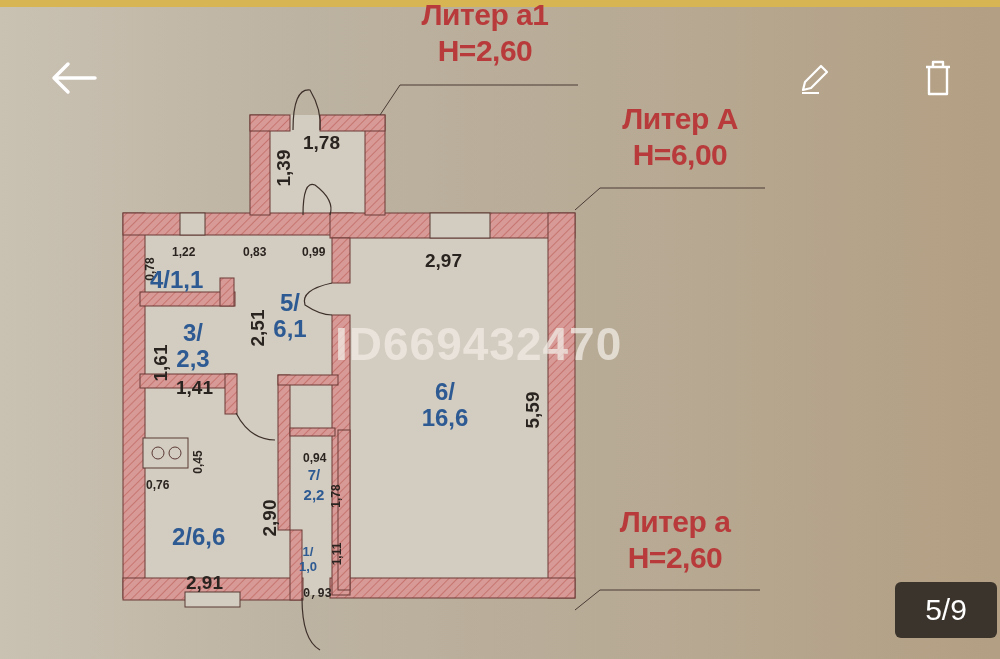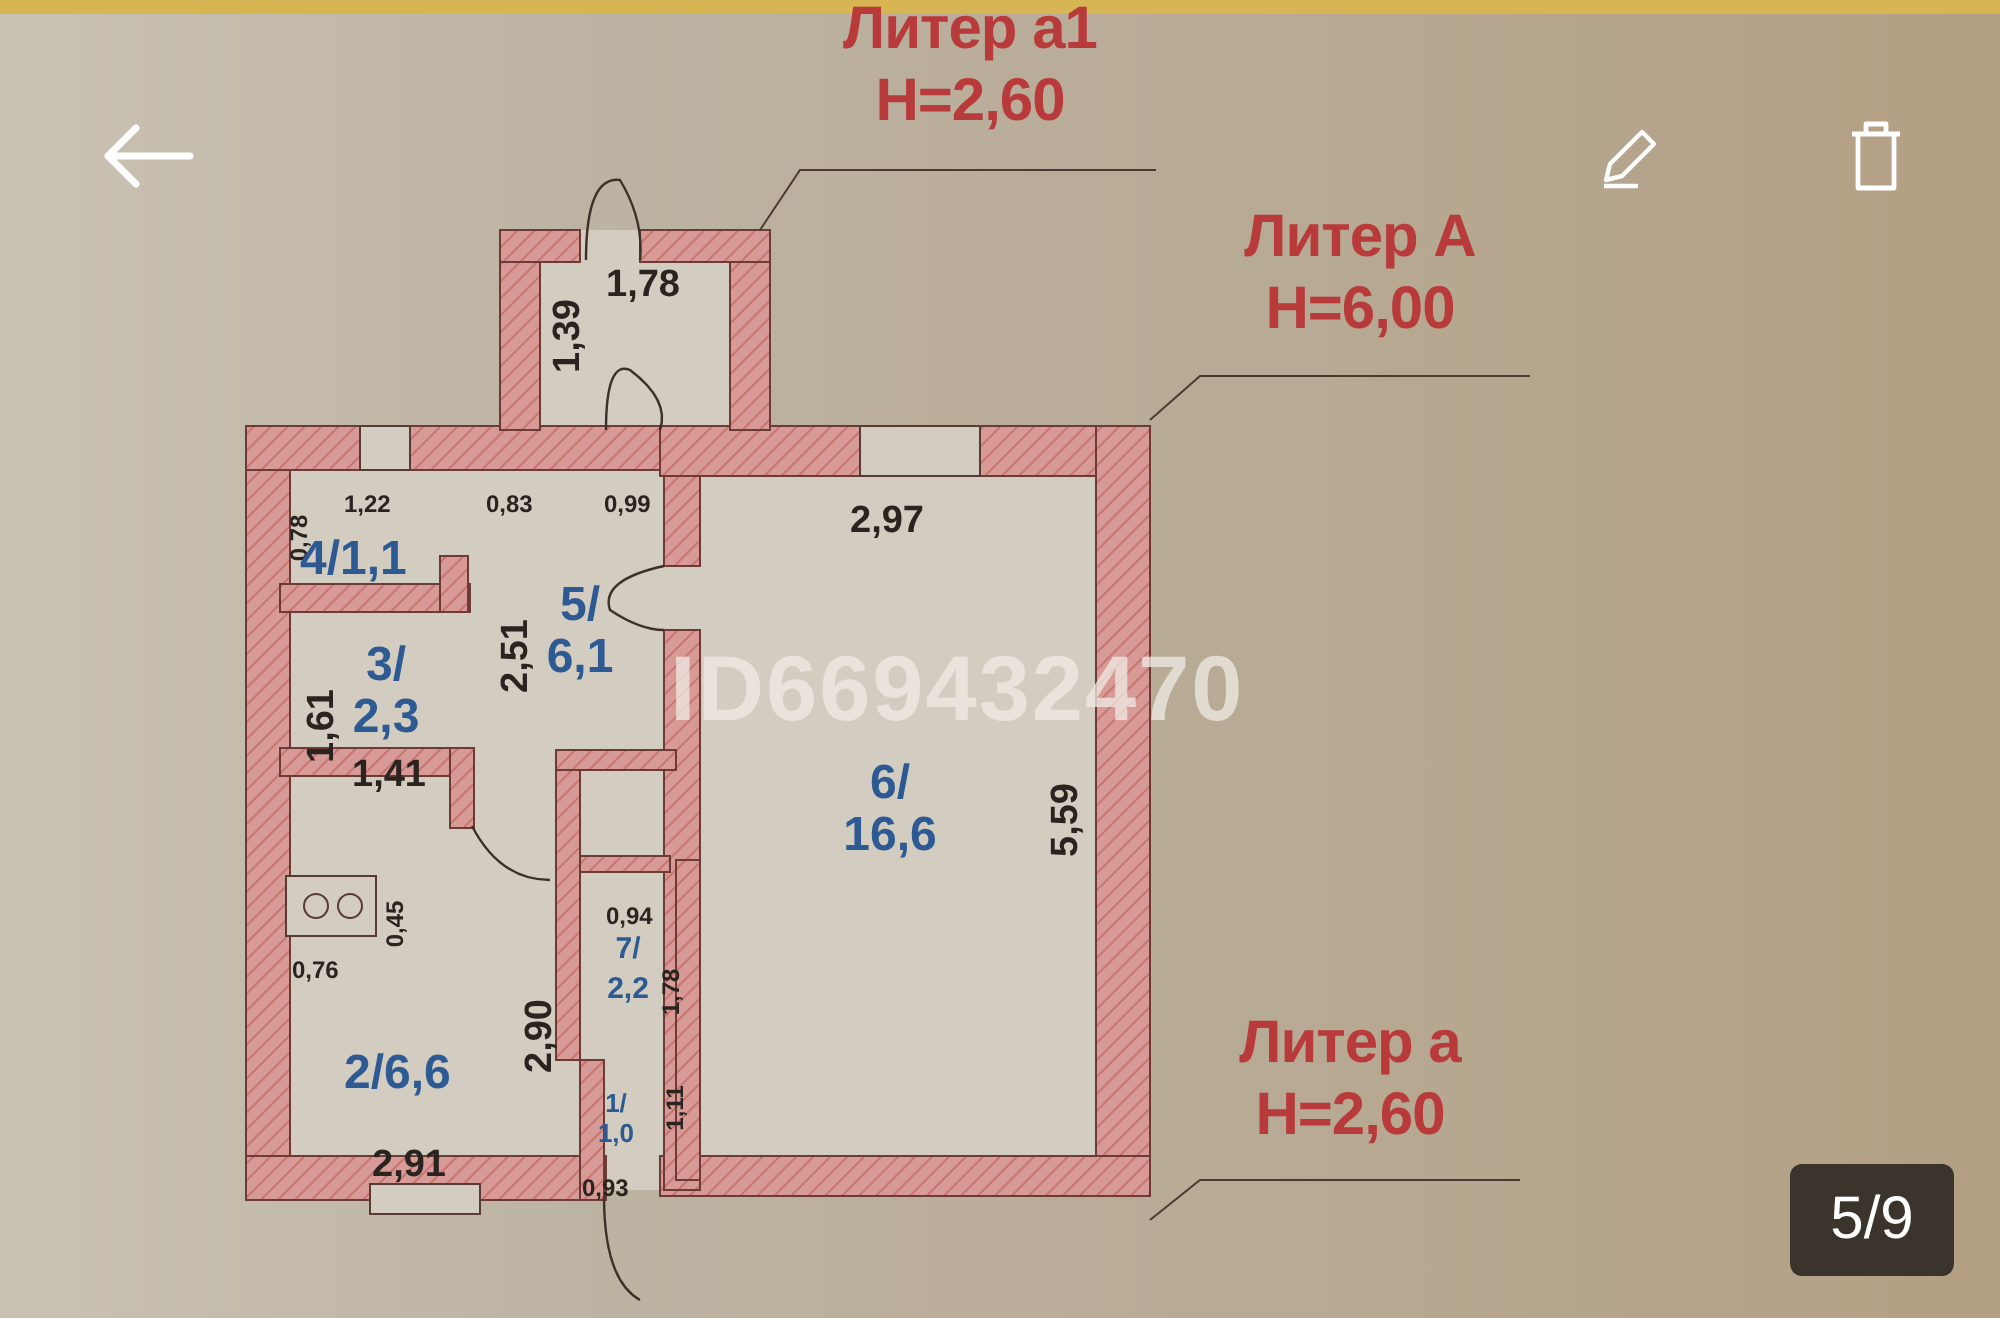--- a/index.html
+++ b/index.html
@@ -8,21 +8,21 @@
   .topbar{position:absolute;left:0;top:0;width:1000px;height:7px;background:#d7b553;}
   .viewer{position:absolute;left:0;top:7px;width:1000px;height:484px;}
   .plan{position:absolute;left:0;top:0;width:1000px;height:652px;}
   .lbl{position:absolute;color:#b83a3a;font-weight:bold;font-size:30px;text-align:center;line-height:36px;letter-spacing:-0.5px;}
   .dim{position:absolute;color:#2a2420;font-weight:bold;font-size:19px;}
   .dim.sm{font-size:12px;}
   .dim.v{transform:rotate(-90deg);transform-origin:center;}
   .area{position:absolute;color:#2d5a92;font-weight:bold;font-size:24px;text-align:center;line-height:26px;}
   .watermark{position:absolute;left:335px;top:310px;font-size:46px;font-weight:bold;color:rgba(240,235,228,0.75);letter-spacing:1px;}
   .icon-btn{position:absolute;display:flex;align-items:center;justify-content:center;cursor:pointer;}
-  .counter{position:absolute;left:895px;top:582px;width:82px;height:56px;background:#3b342c;border-radius:6px;color:#fff;font-size:30px;display:flex;align-items:center;justify-content:center;}
+  .counter{position:absolute;left:895px;top:582px;width:102px;height:56px;background:#3b342c;border-radius:6px;color:#fff;font-size:30px;display:flex;align-items:center;justify-content:center;}
 </style>
 </head>
 <body>
 
 <div class="topbar"></div>
 
 <div class="viewer">
   <svg class="plan" viewBox="0 7 1000 652" width="1000" height="652">
     <defs>
       <pattern id="hatch" width="6" height="6" patternUnits="userSpaceOnUse" patternTransform="rotate(45)">
@@ -106,21 +106,21 @@
   <div class="dim v" style="left:240px;top:310px;">2,51</div>
   <div class="dim v" style="left:143px;top:345px;">1,61</div>
   <div class="dim" style="left:176px;top:370px;">1,41</div>
   <div class="dim sm v" style="left:186px;top:448px;">0,45</div>
   <div class="dim sm" style="left:146px;top:471px;">0,76</div>
   <div class="dim v" style="left:252px;top:500px;">2,90</div>
   <div class="dim" style="left:186px;top:565px;">2,91</div>
   <div class="dim sm" style="left:303px;top:444px;">0,94</div>
   <div class="dim sm v" style="left:324px;top:482px;">1,78</div>
   <div class="dim sm v" style="left:326px;top:540px;">1,11</div>
-  <div class="dim sm" style="left:291px;top:580px;">0,93</div>
+  <div class="dim sm" style="left:303px;top:580px;font-family:Liberation Mono, monospace;">0,93</div>
 
   <div class="area" style="left:150px;top:260px;">4/1,1</div>
   <div class="area" style="left:265px;top:283px;width:50px;">
     <div>5/</div>
     <div>6,1</div>
   </div>
   <div class="area" style="left:168px;top:313px;width:50px;">
     <div>3/</div>
     <div>2,3</div>
   </div>

